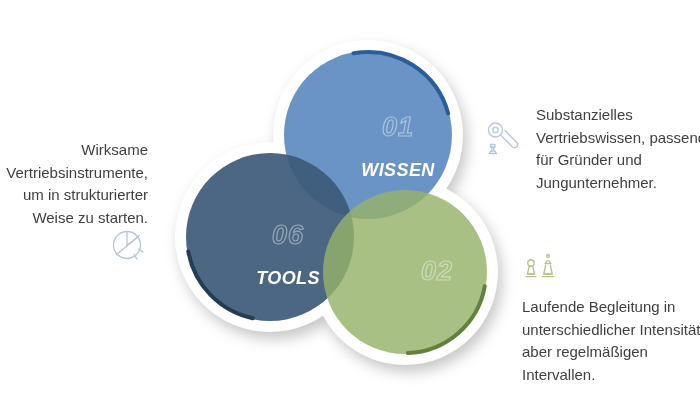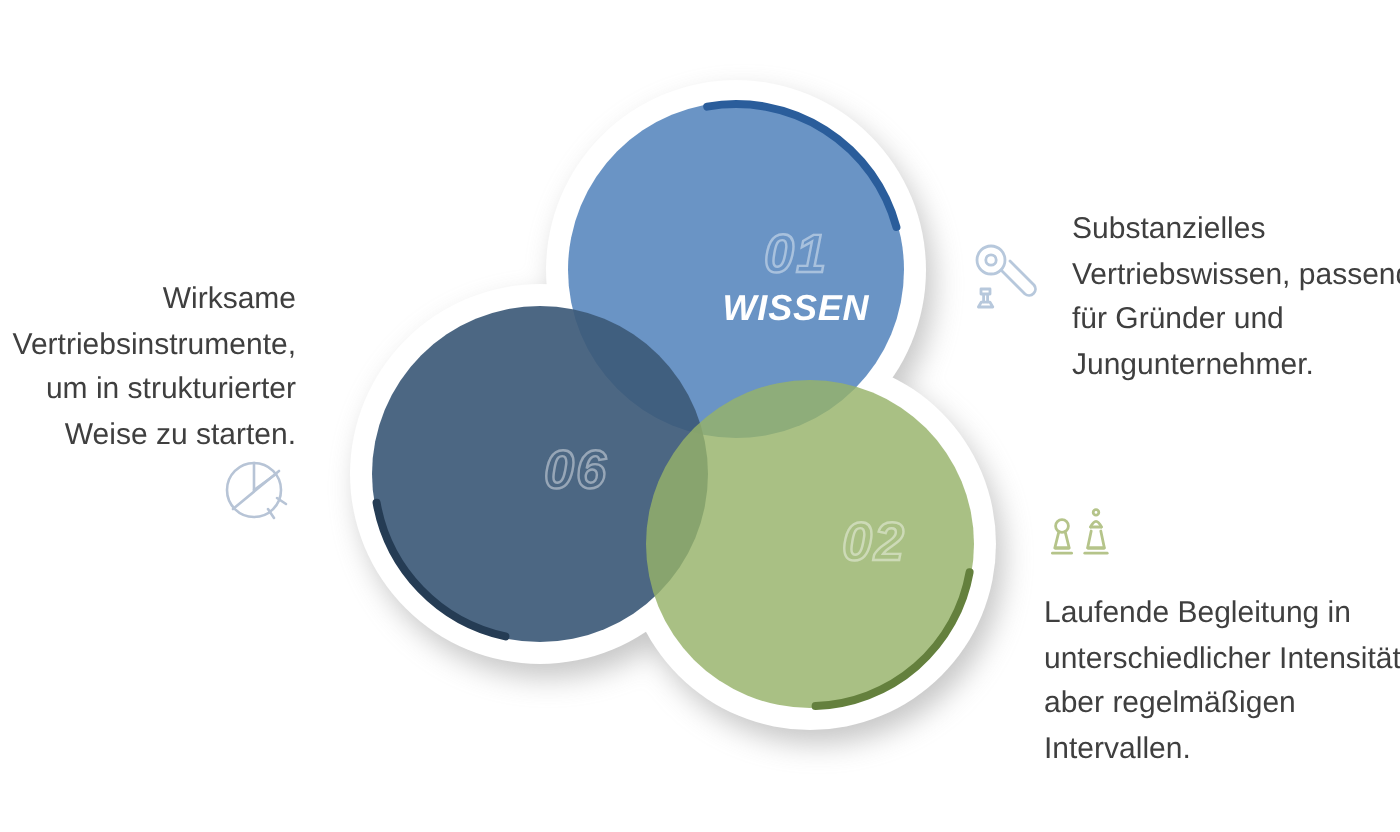--- a/index.html
+++ b/index.html
@@ -25,21 +25,21 @@
   .t-wissen{left:286px;top:113px;}
   .t-tools{left:176px;top:221px;}
   .t-begleitung{left:325px;top:257px;}
   .num{
     font-size:27px;line-height:28px;font-weight:700;font-style:italic;letter-spacing:1px;
     color:transparent;-webkit-text-stroke:1.2px rgba(255,255,255,0.42);
   }
   @supports not (-webkit-text-stroke:1px #fff){ .num{color:rgba(255,255,255,0.38);} }
   .lbl{
     font-size:18px;line-height:22px;font-weight:700;font-style:italic;color:#ffffff;
-    letter-spacing:0.4px;margin-top:2px;white-space:nowrap;
+    letter-spacing:0.4px;margin-top:18px;white-space:nowrap;
   }
   
   .note{position:absolute;font-size:15px;line-height:22.5px;color:#3f3f3f;}
   .note p{margin:0;}
   .note-left{left:0;top:139px;width:148px;text-align:right;}
   .note-tr{left:536px;top:104px;width:186px;text-align:left;}
   .note-br{left:522px;top:296px;width:192px;text-align:left;}
   .icon{position:absolute;}
   .icon-pie{left:110px;top:226px;}
   .icon-wrench{left:482px;top:118px;}
@@ -80,20 +80,21 @@
       <path d="M 188.3 251.4 A 83 83 0 0 0 252.7 318.2" fill="none" stroke="#253c54" stroke-width="4" stroke-linecap="round"></path>
       <path d="M 484.8 286.1 A 81 81 0 0 1 407.8 353" fill="none" stroke="#64803d" stroke-width="4" stroke-linecap="round"></path>
     </svg>
 
     <div class="ctext t-wissen">
       <span class="num">01</span>
       <span class="lbl">WISSEN</span>
     </div>
     <div class="ctext t-tools">
       <span class="num">06</span>
+      <span class="lbl">TOOLS</span>
     </div>
     <div class="ctext t-begleitung">
       <span class="num">02</span>
     </div>
   </div>
 
   <svg class="icon icon-wrench" width="40" height="48" viewBox="0 0 40 48">
     <g fill="none" stroke="#b7c8dc" stroke-width="1.4" stroke-linecap="round" stroke-linejoin="round">
       <circle cx="13.5" cy="12" r="7"></circle>
       <circle cx="13.5" cy="12" r="2.6"></circle>

